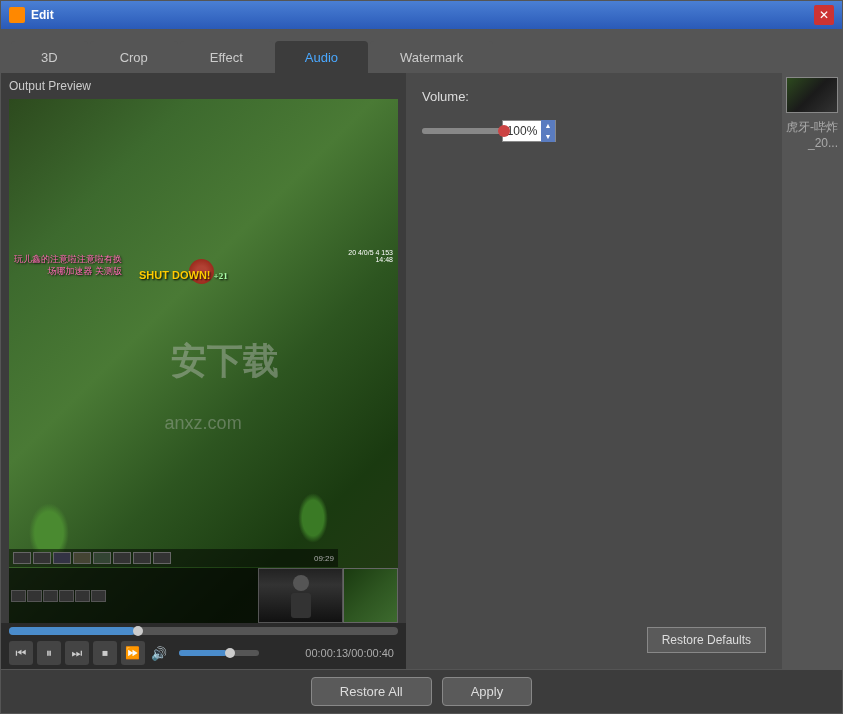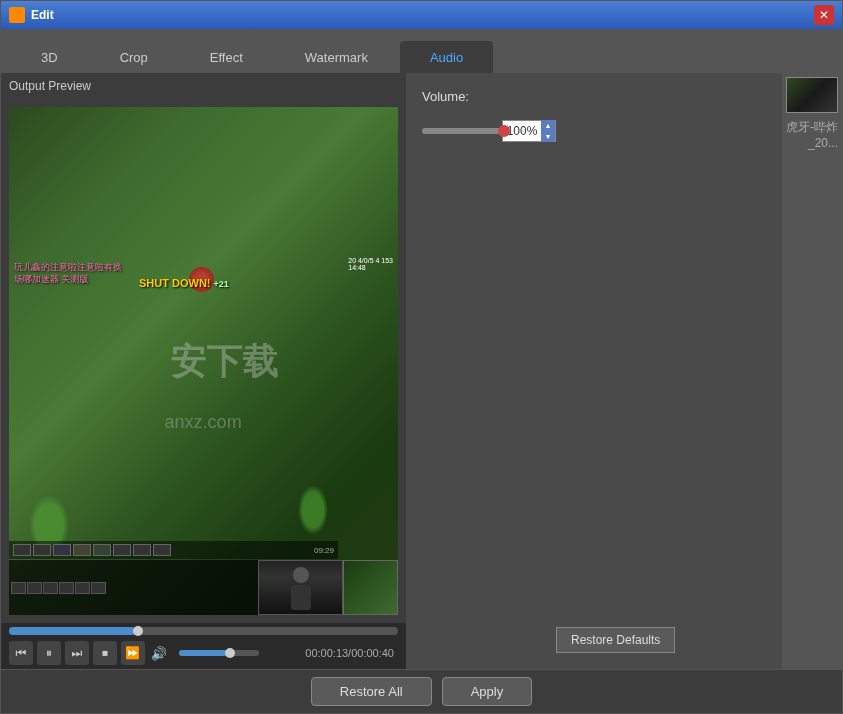--- a/index.html
+++ b/index.html
@@ -103,23 +103,24 @@
     .output-preview-label {
       color: #ccc;
       font-size: 12px;
       padding: 6px 8px;
       flex-shrink: 0;
     }
 
     .video-container {
       flex: 1;
       background: #111;
-      margin: 8px 8px;
+      margin: 0 8px;
       position: relative;
       overflow: hidden;
+      text-align: right;
     }
 
     .video-frame {
       width: 100%;
       height: 100%;
       background: #1a1a1a;
       position: relative;
       overflow: hidden;
     }
 
@@ -307,21 +308,21 @@
       font-size: 11px;
       margin-left: auto;
       margin-right: 4px;
     }
 
     
     .right-panel {
       flex: 1;
       background: #4a4a4a;
       display: flex;
-      flex-direction: row;
+      flex-direction: column;
       padding: 16px;
     }
 
     .volume-section {
       color: #ddd;
       font-size: 13px;
       margin-bottom: 12px;
     }
 
     .volume-control-row {
@@ -482,25 +483,25 @@
   <div class="tab-bar">
     <div class="tab">
       <span>3D</span>
     </div>
     <div class="tab">
       <span>Crop</span>
     </div>
     <div class="tab">
       <span>Effect</span>
     </div>
+    <div class="tab active">
+      <span>Audio</span>
+    </div>
     <div class="tab">
       <span>Watermark</span>
-    </div>
-    <div class="tab active">
-      <span>Audio</span>
     </div>
   </div>
 
   <div class="main-content">
 
     <div class="video-panel">
       <div class="output-preview-label">Output Preview</div>
 
       <div class="video-container">
         <div class="video-frame">
@@ -515,21 +516,21 @@
               <div>场哪加速器 关测版</div>
             </div>
 
             <div class="score-info">
               <div style="color:#fff;font-size:7px;">20 4/0/5 4 153</div>
               <div style="color:#fff;font-size:7px;">14:48</div>
             </div>
 
             <div class="kill-notify">
               <span>SHUT DOWN!</span>
-              <span style="color:#aaffaa;font-size:9px;"> +21</span>
+              <span style="color:#aaffaa;font-size:9px;font-family:Liberation Serif, serif;"> +21</span>
             </div>
 
             <div class="watermark-overlay">安下载</div>
             <div class="watermark-small">anxz.com</div>
 
             <div class="skills-bar">
               <div style="display:flex;gap:2px;">
                 <div style="width:18px;height:12px;background:#333;border:1px solid #666;"></div>
                 <div style="width:18px;height:12px;background:#333;border:1px solid #666;"></div>
                 <div style="width:18px;height:12px;background:#334;border:1px solid #666;"></div>

